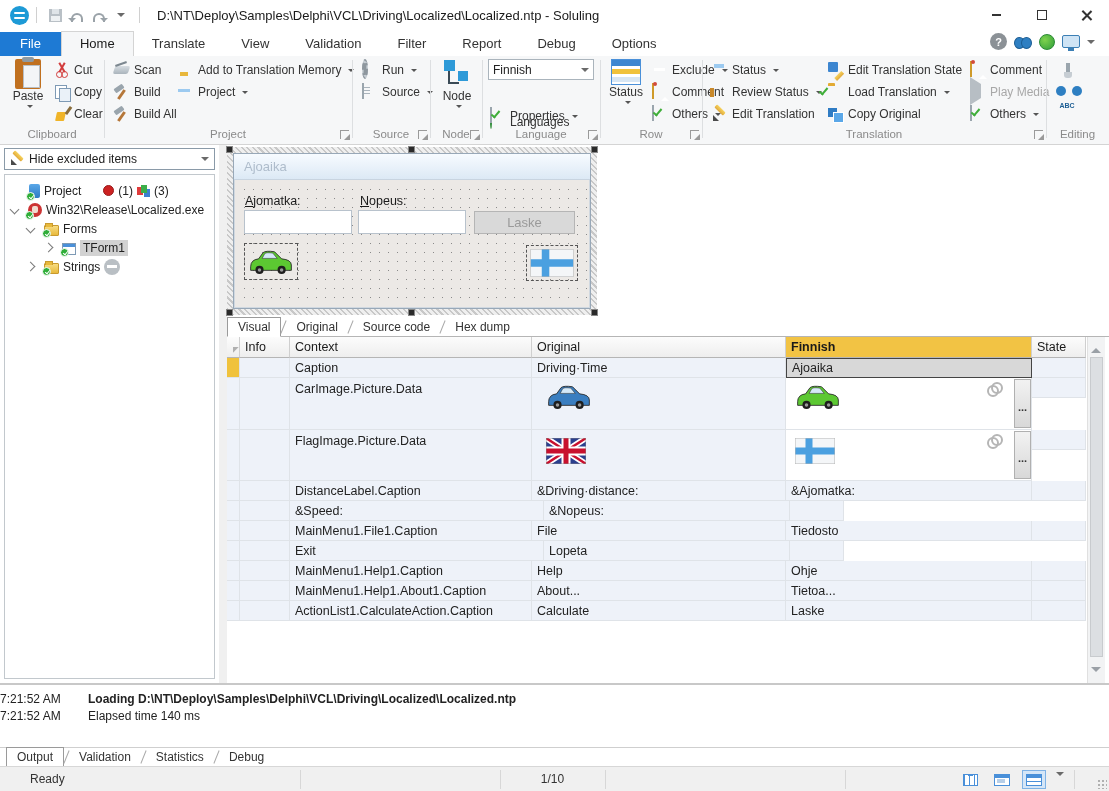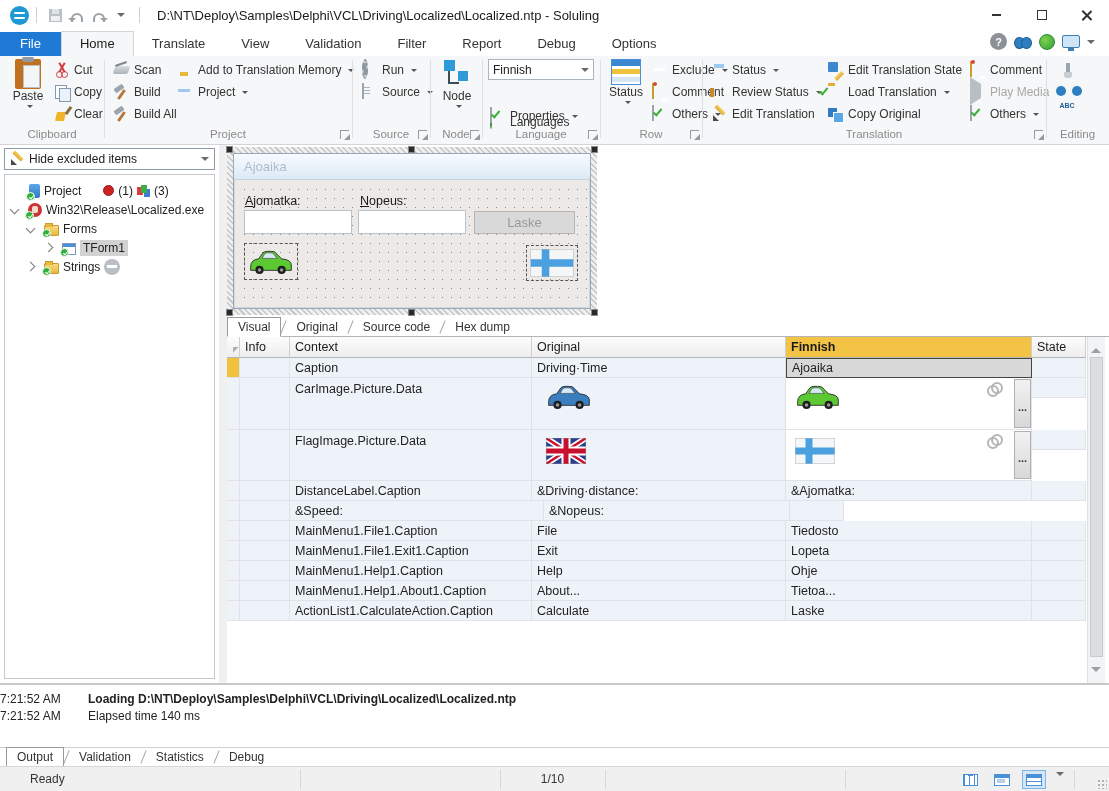--- a/index.html
+++ b/index.html
@@ -640,21 +640,20 @@
     <span class="gc c-ind h20"></span>
     <span class="gc c-info h20"></span>
     <span class="gc c-ctx h20">MainMenu1.File1.Caption</span>
     <span class="gc c-orig h20">File</span>
     <span class="gc c-fin h20">Tiedosto</span>
     <span class="state has-check"></span>
   </div>
   <div class="grow">
     <span class="gc c-ind h20"></span>
     <span class="gc c-info h20"></span>
-    <span class="gc c-ctx h20">MainMenu1.File1.Exit1.Caption</span>
     <span class="gc c-orig h20">Exit</span>
     <span class="gc c-fin h20">Lopeta</span>
     <span class="state"></span>
   </div>
   <div class="grow">
     <span class="gc c-ind h20"></span>
     <span class="gc c-info h20"></span>
     <span class="gc c-ctx h20">MainMenu1.Help1.Caption</span>
     <span class="gc c-orig h20">Help</span>
     <span class="gc c-fin h20">Ohje</span>

